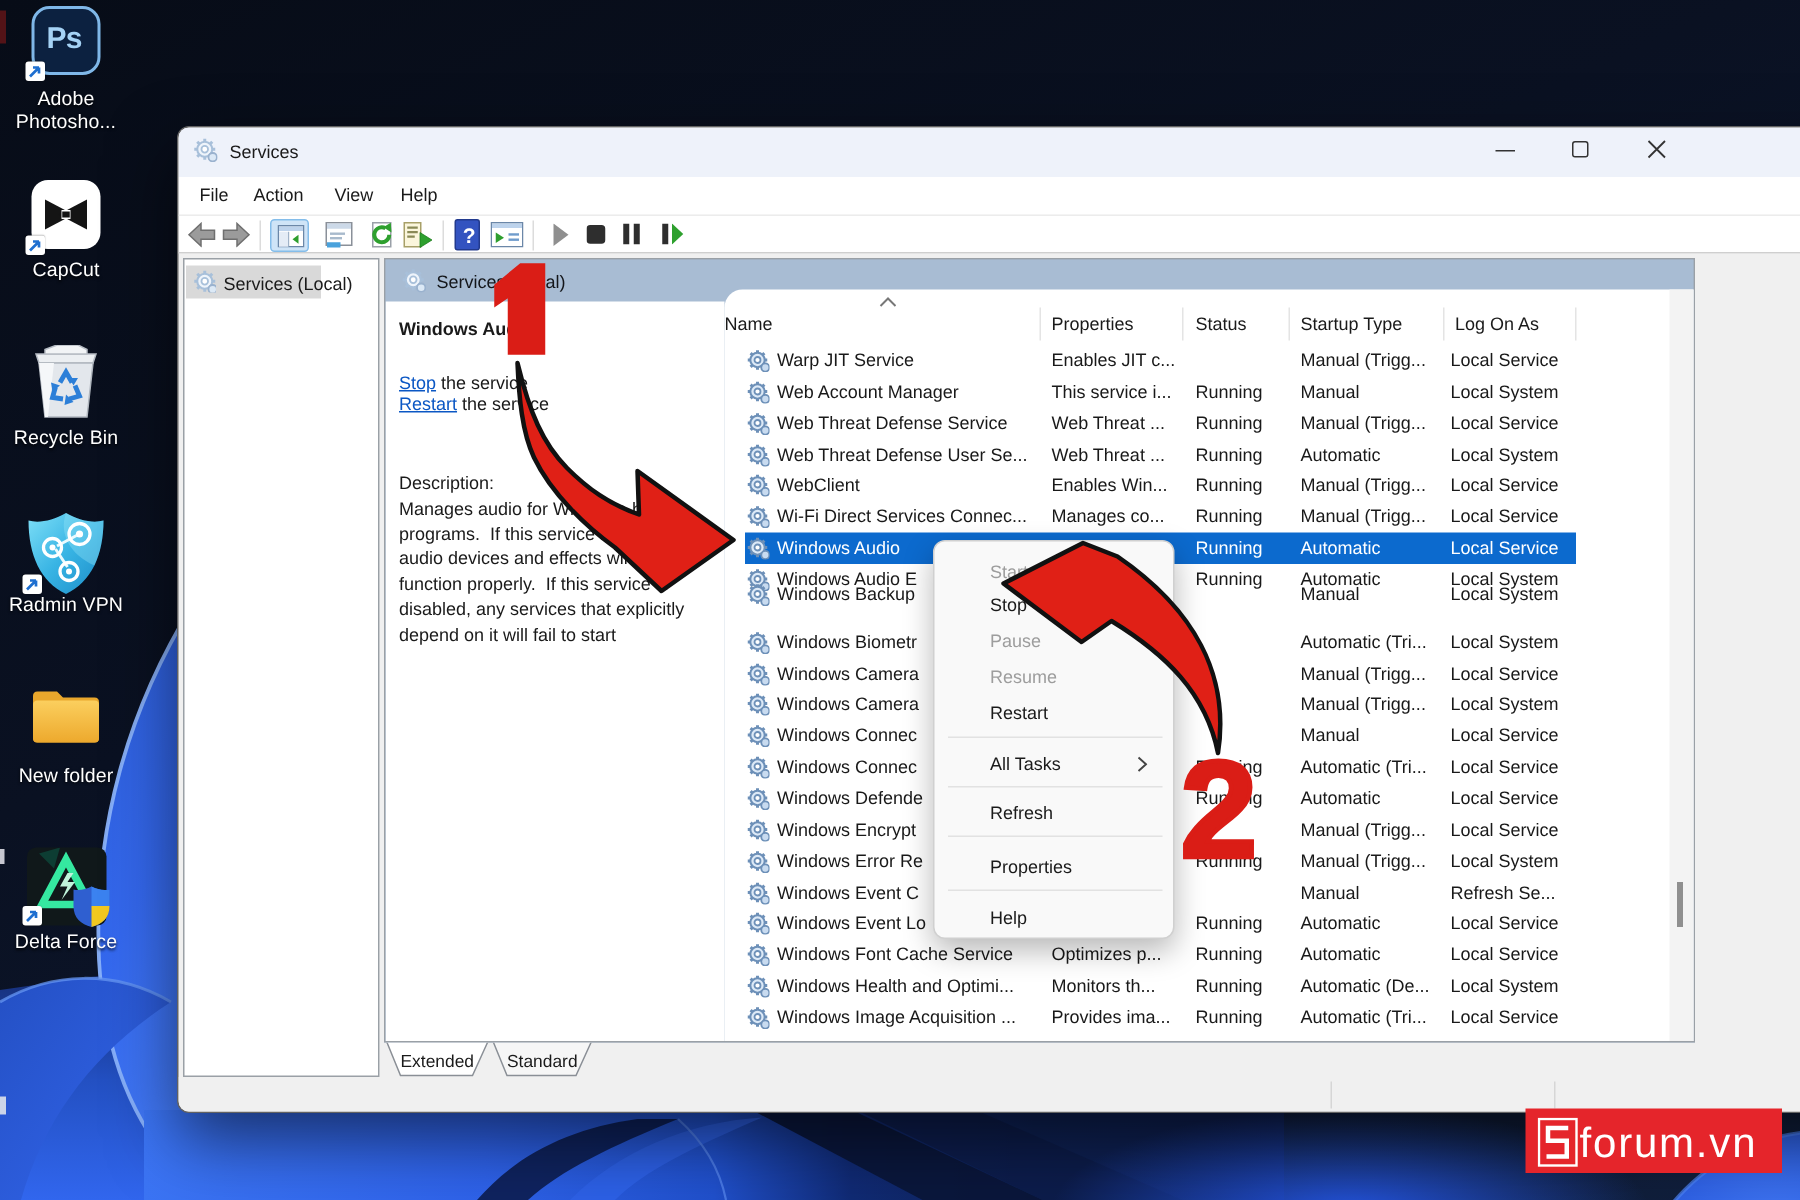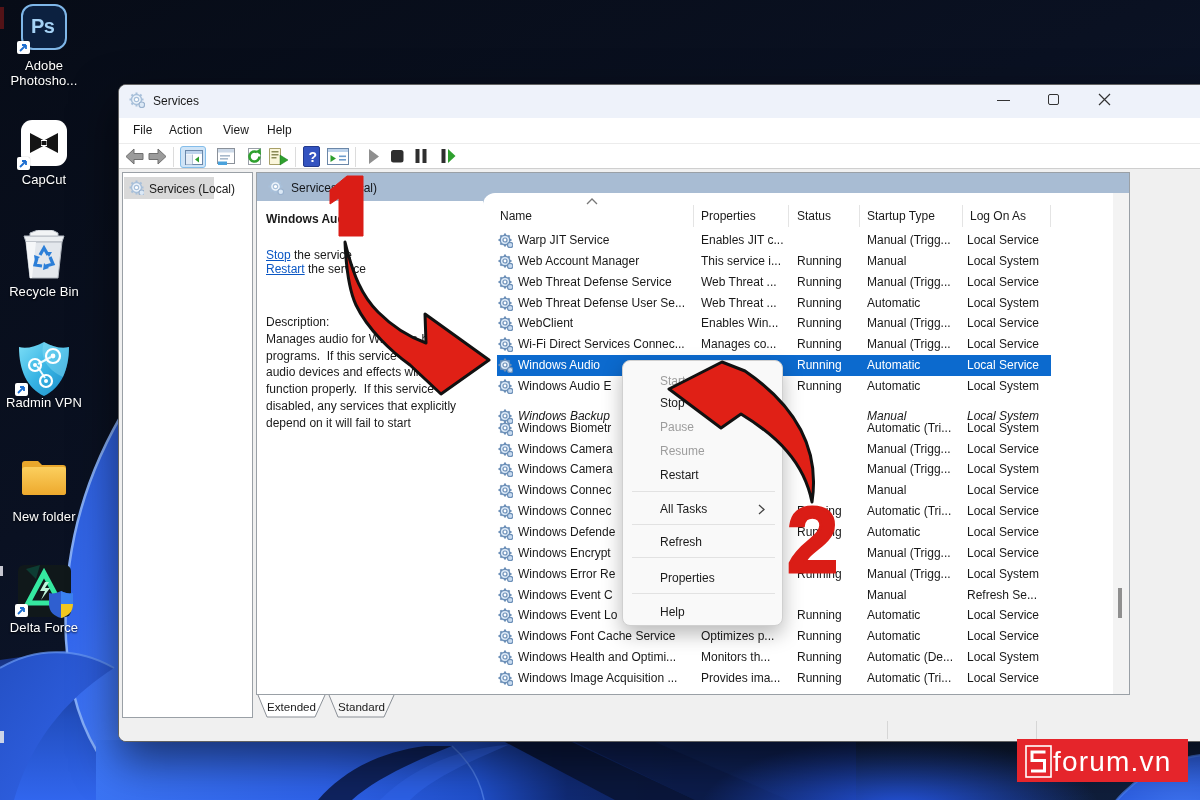--- a/index.html
+++ b/index.html
@@ -331,21 +331,21 @@
     <div id="descpanel">
       <div class="desc" style="position:absolute;left:9px;top:11px;font-weight:bold">Windows Audio</div>
       <div class="desc" style="position:absolute;left:9px;top:47px"><span class="link">Stop</span> the service<br><span class="link">Restart</span> the service</div>
       <div class="desc" style="position:absolute;left:9px;top:113px;line-height:16.8px">Description:<br>Manages audio for Windows-based programs.&nbsp; If this service is stopped, audio devices and effects will not function properly.&nbsp; If this service is disabled, any services that explicitly depend on it will fail to start</div>
     </div>
     <div id="listpanel">
       <div id="cols">
         <svg style="position:absolute;left:103px;top:5px" width="12" height="7">
               <path d="M1,6 L6,1 L11,6" fill="none" stroke="#777" stroke-width="1.3"></path>
             </svg>
-        <span class="hdr" style="left:17px">Name</span>
+        <span class="hdr" style="left:0">Name</span>
         <span class="hdr" style="left:218px">Properties</span>
         <span class="hdr" style="left:314px">Status</span>
         <span class="hdr" style="left:384px">Startup Type</span>
         <span class="hdr" style="left:487px">Log On As</span>
         <div class="colsep" style="left:210px"></div>
         <div class="colsep" style="left:305px"></div>
         <div class="colsep" style="left:376px"></div>
         <div class="colsep" style="left:479px"></div>
         <div class="colsep" style="left:567px"></div>
       </div>
@@ -420,21 +420,21 @@
             </div>
             <div class="lrow" style="top:183.0px;">
               <svg class="gg">
                 <use href="#gearS"></use>
               </svg>
               <span class="cn">Windows Audio E</span>
               <span class="cs">Running</span>
               <span class="ct">Automatic</span>
               <span class="cl">Local System</span>
             </div>
-            <div class="lrow" style="top:213px;font-style:italic;">
+            <div class="lrow" style="top:193px;">
               <svg class="gg">
                 <use href="#gearS"></use>
               </svg>
               <span class="cn">Windows Backup</span>
               <span class="ct">Manual</span>
               <span class="cl">Local System</span>
             </div>
             <div class="lrow" style="top:224.7px;">
               <svg class="gg">
                 <use href="#gearS"></use>

